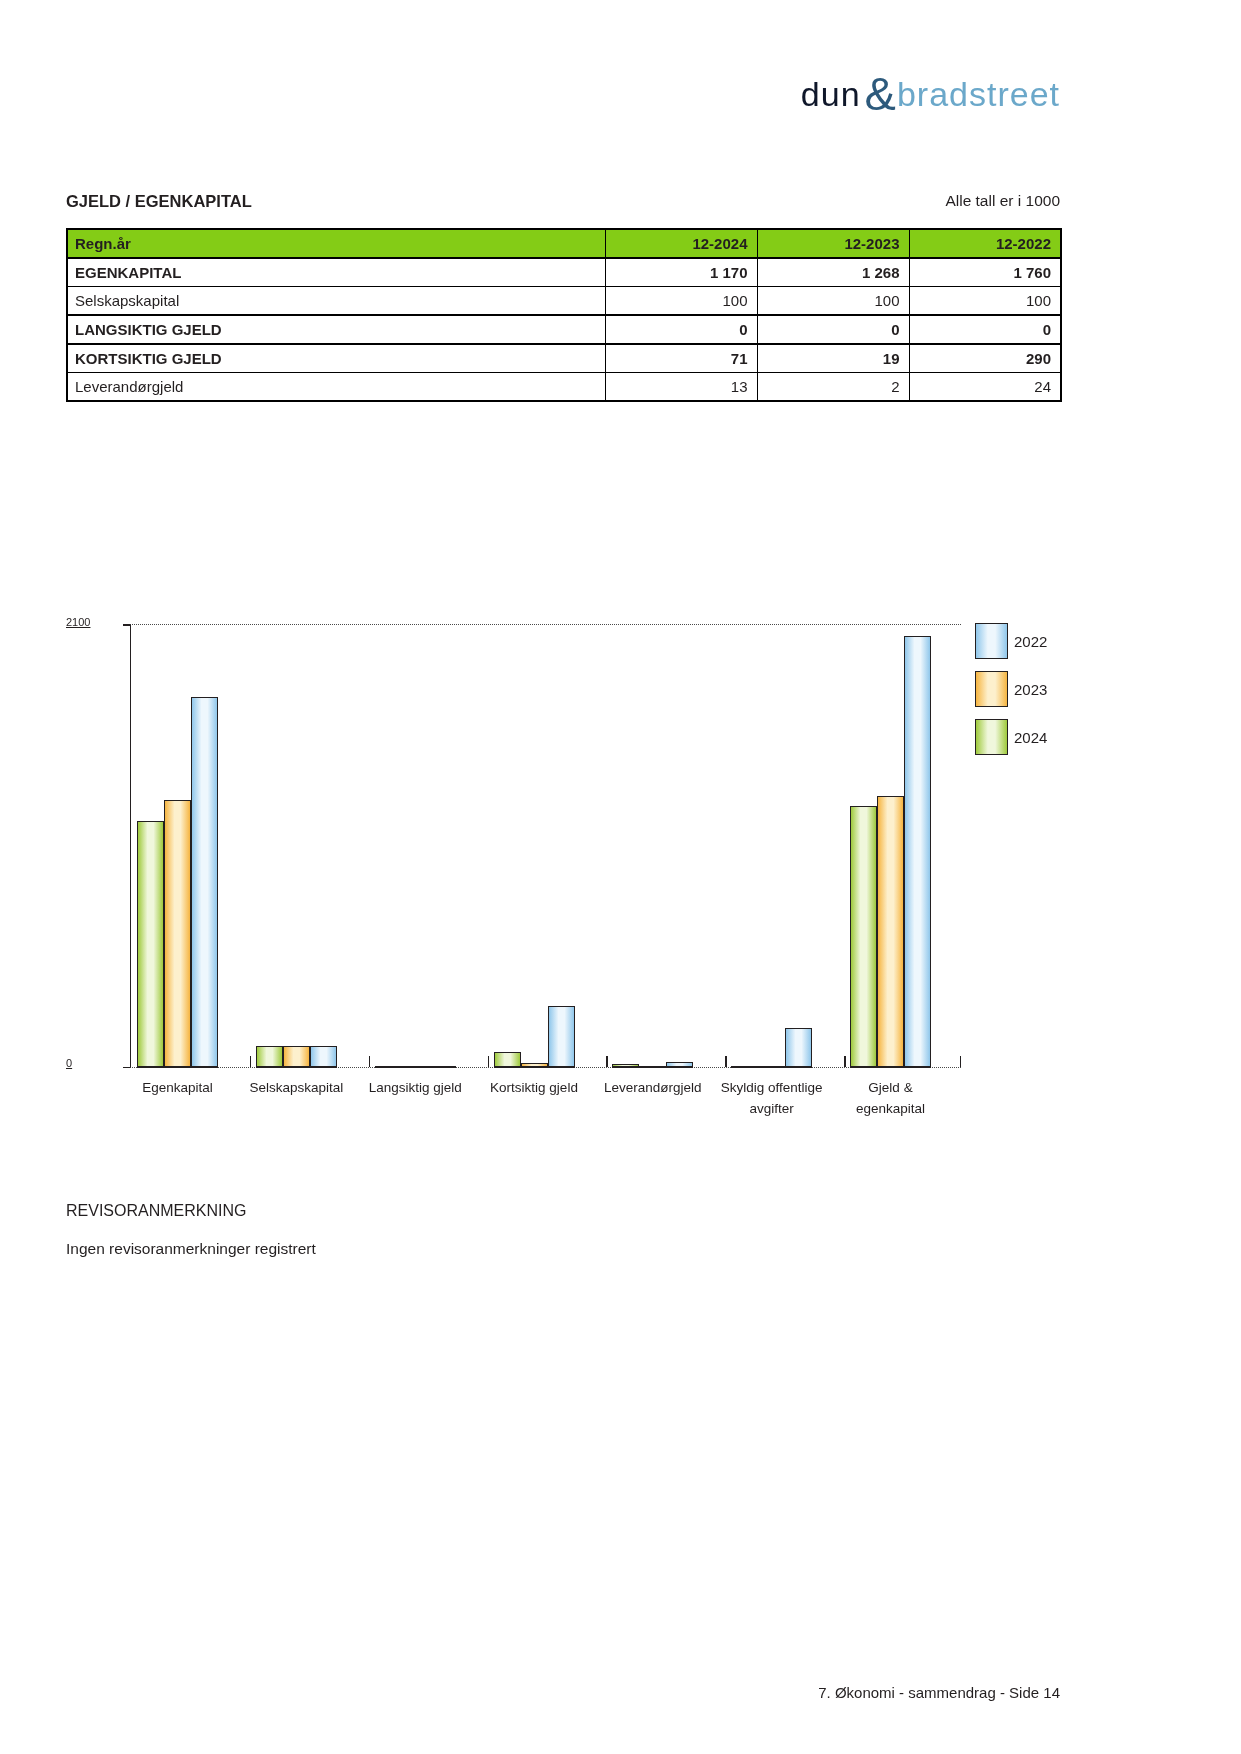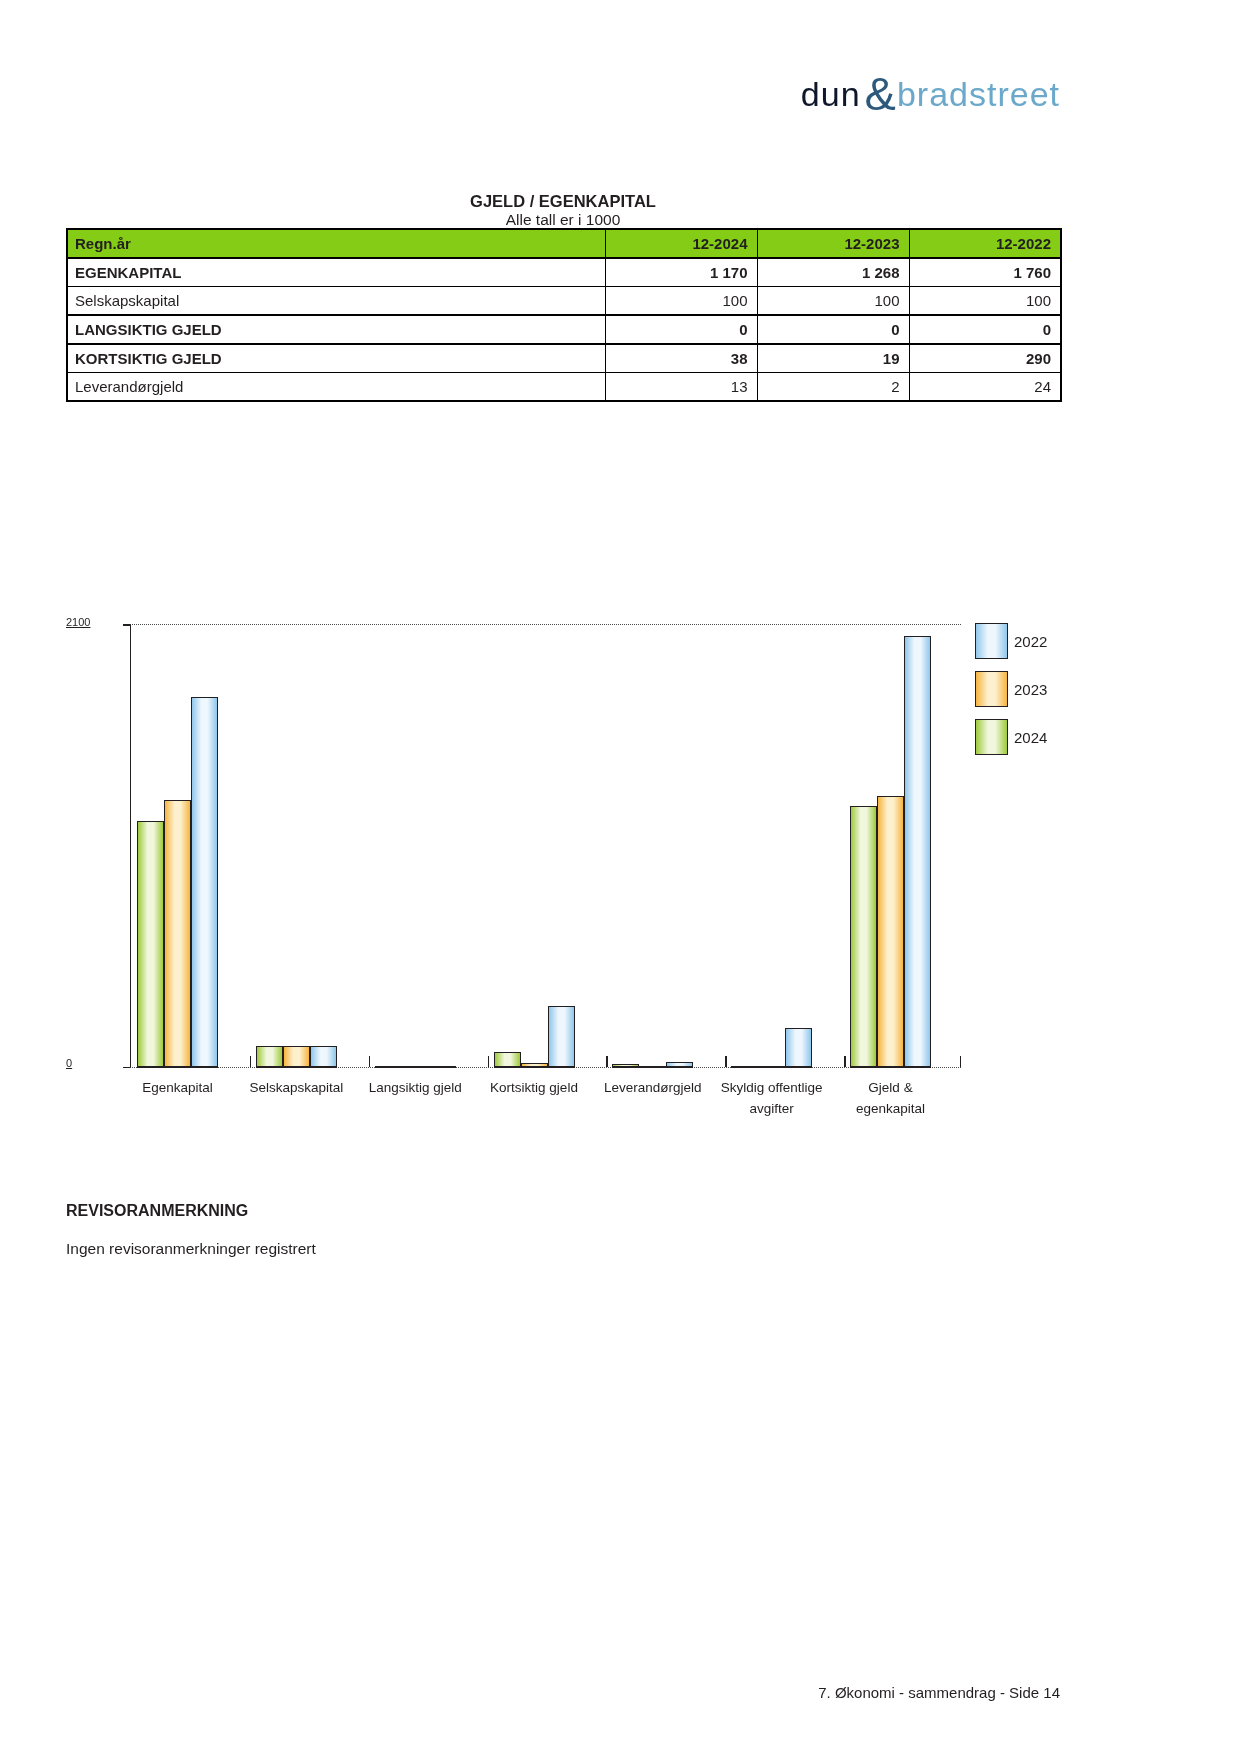--- a/index.html
+++ b/index.html
@@ -10,21 +10,21 @@
   }
 
   
   .logo { position:absolute; top:70px; right:181px; white-space:nowrap; line-height:48px; }
   .logo .p1 { font-size:34px; color:#0f172a; letter-spacing:1px; }
   .logo .amp { font-size:47px; color:#2d5a7c; margin:0 1px 0 4px; vertical-align:-4px; }
   .logo .p2 { font-size:34px; color:#6ba8ca; letter-spacing:1px; }
 
   
   .titlebar { position:absolute; top:192px; left:66px; width:994px;
-              display:flex; justify-content:space-between; align-items:center;flex-direction:column; }
+              display:flex; justify-content:space-between; align-items:flex-start; }
   .titlebar .sec-title { font-size:16.5px; font-weight:bold; }
   .titlebar .sec-note  { font-size:15.5px; }
 
   
   table.fin { position:absolute; top:228px; left:66px; width:994px;
               border-collapse:collapse; border:2px solid #000; table-layout:fixed; }
   table.fin th, table.fin td { border:1px solid #000; height:27px; padding:0;
               font-size:15px; overflow:hidden; white-space:nowrap; }
   table.fin .c0 { text-align:left;  padding-left:7px; }
   table.fin .cn { text-align:right; padding-right:9px; }
@@ -45,21 +45,21 @@
   .base-seg { position:absolute; bottom:-1px; height:2px; background:#231f20; }
   .tick { position:absolute; bottom:0; width:1.5px; height:11px; background:#231f20; }
   .xlabel { position:absolute; top:452px; width:170px; text-align:center;
             font-size:13.5px; line-height:21px; color:#231f20; }
   .legend { position:absolute; left:909px; top:73px; }
   .legend-item { display:flex; align-items:center; margin-bottom:12px; height:36px; }
   .legend-swatch { width:33px; height:36px; box-sizing:border-box; border:1.5px solid #231f20; }
   .legend-label { margin-left:6px; font-size:15px; }
 
   
-  .revisor-title { position:absolute; top:1202px; left:66px; font-size:16px; font-weight:bold; }
+  .revisor-title { position:absolute; top:1202px; left:66px; font-size:16px; font-weight:normal; }
   .revisor-text  { position:absolute; top:1240px; left:66px; font-size:15.5px; }
 
   
   .footer { position:absolute; top:1684px; right:181px; font-size:15px; }
 </style>
 </head>
 <body>
 
 <div class="page">
 
@@ -101,21 +101,21 @@
           <td class="cn">100</td>
         </tr>
         <tr class="b">
           <td class="c0">LANGSIKTIG GJELD</td>
           <td class="cn">0</td>
           <td class="cn">0</td>
           <td class="cn">0</td>
         </tr>
         <tr class="b">
           <td class="c0">KORTSIKTIG GJELD</td>
-          <td class="cn">38</td>
+          <td class="cn">71</td>
           <td class="cn">19</td>
           <td class="cn">290</td>
         </tr>
         <tr class="n">
           <td class="c0">Leverandørgjeld</td>
           <td class="cn">13</td>
           <td class="cn">2</td>
           <td class="cn">24</td>
         </tr>
       </tbody>

